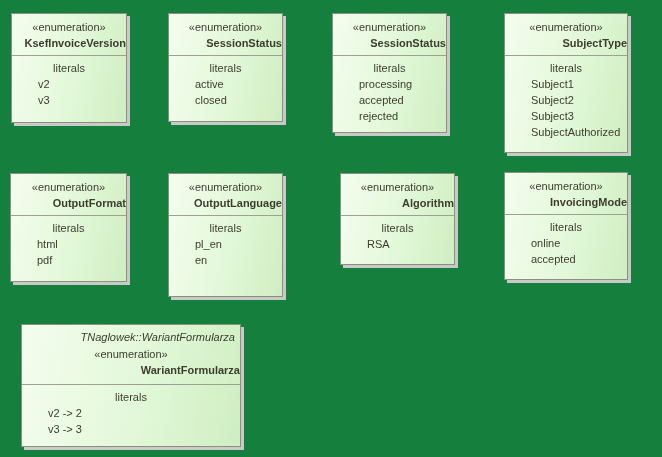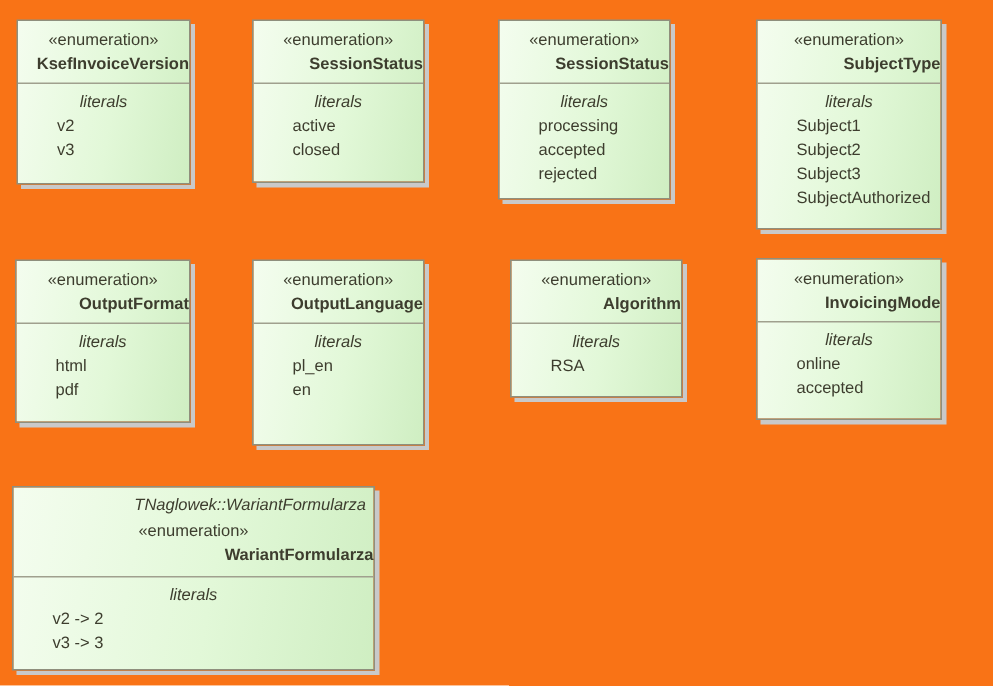--- a/index.html
+++ b/index.html
@@ -5,21 +5,21 @@
   html, body {
     margin: 0;
     padding: 0;
     background: #ffffff;
     font-family: "Liberation Sans", "DejaVu Sans", sans-serif;
   }
   #canvas {
     position: relative;
     width: 662px;
     height: 457px;
-    background: #f97316;
+    background: #15803d;
     overflow: hidden;
   }
   .enum-box {
     position: absolute;
     box-sizing: border-box;
     border: 1px solid #8f8f7d;
     background: linear-gradient(100deg, #f4fdef 0%, #e2f8d8 55%, #cfeec2 100%);
     box-shadow: 3px 3px 0 #c9c9c9;
     color: #3d3d2e;
     font-size: 11px;
@@ -41,21 +41,20 @@
   .box-name {
     font-weight: bold;
     line-height: 17px;
     text-align: right;
   }
   .box-body {
     border-top: 1px solid #a0a08e;
     padding-top: 4px;
   }
   .literals-label {
-    font-style: italic;
     text-align: center;
     line-height: 16px;
   }
   .literal-item {
     text-align: left;
     padding-left: 26px;
     line-height: 16px;
     white-space: nowrap;
   }
   
@@ -68,21 +67,21 @@
   .pos-subj   { left: 504px; top: 13px;  width: 124px; }
   .hd-subj    { height: 36px; }
   .pos-outf   { left: 10px;  top: 173px; width: 117px; }
   .hd-outf    { height: 36px; }
   .pos-outl   { left: 168px; top: 173px; width: 115px; }
   .hd-outl    { height: 36px; }
   .pos-algo   { left: 340px; top: 173px; width: 115px; }
   .hd-algo    { height: 36px; }
   .pos-invm   { left: 504px; top: 172px; width: 124px; }
   .hd-invm    { height: 36px; }
-  .pos-war    { left: 8px;  top: 324px; width: 242px; }
+  .pos-war    { left: 21px;  top: 324px; width: 220px; }
   .hd-war     { height: 55px; padding-top: 4px; }
   .bd-ksef    { height: 62px; }
   .bd-sess    { height: 61px; }
   .bd-inv     { height: 72px; }
   .bd-subj    { height: 92px; }
   .bd-outf    { height: 61px; }
   .bd-outl    { height: 76px; }
   .bd-algo    { height: 44px; }
   .bd-invm    { height: 60px; }
   .bd-war     { height: 57px; }

